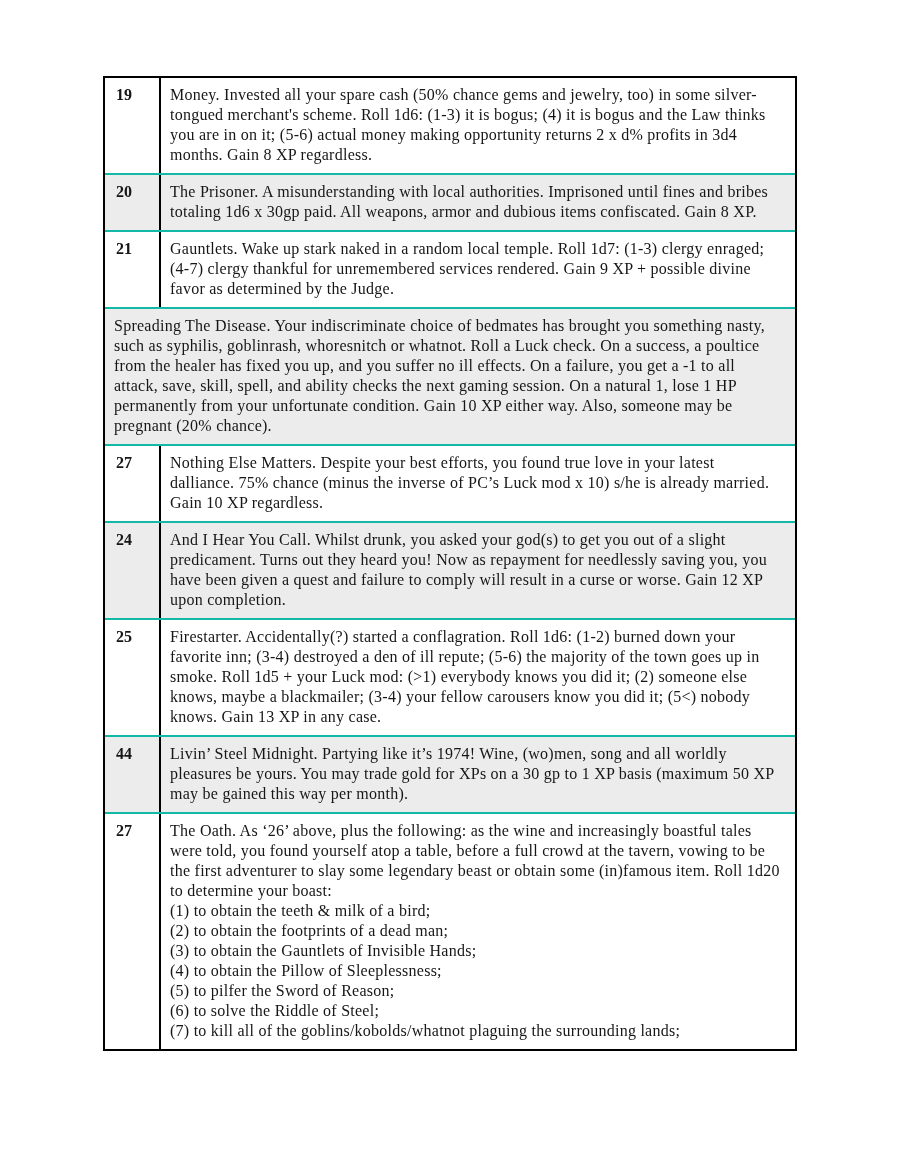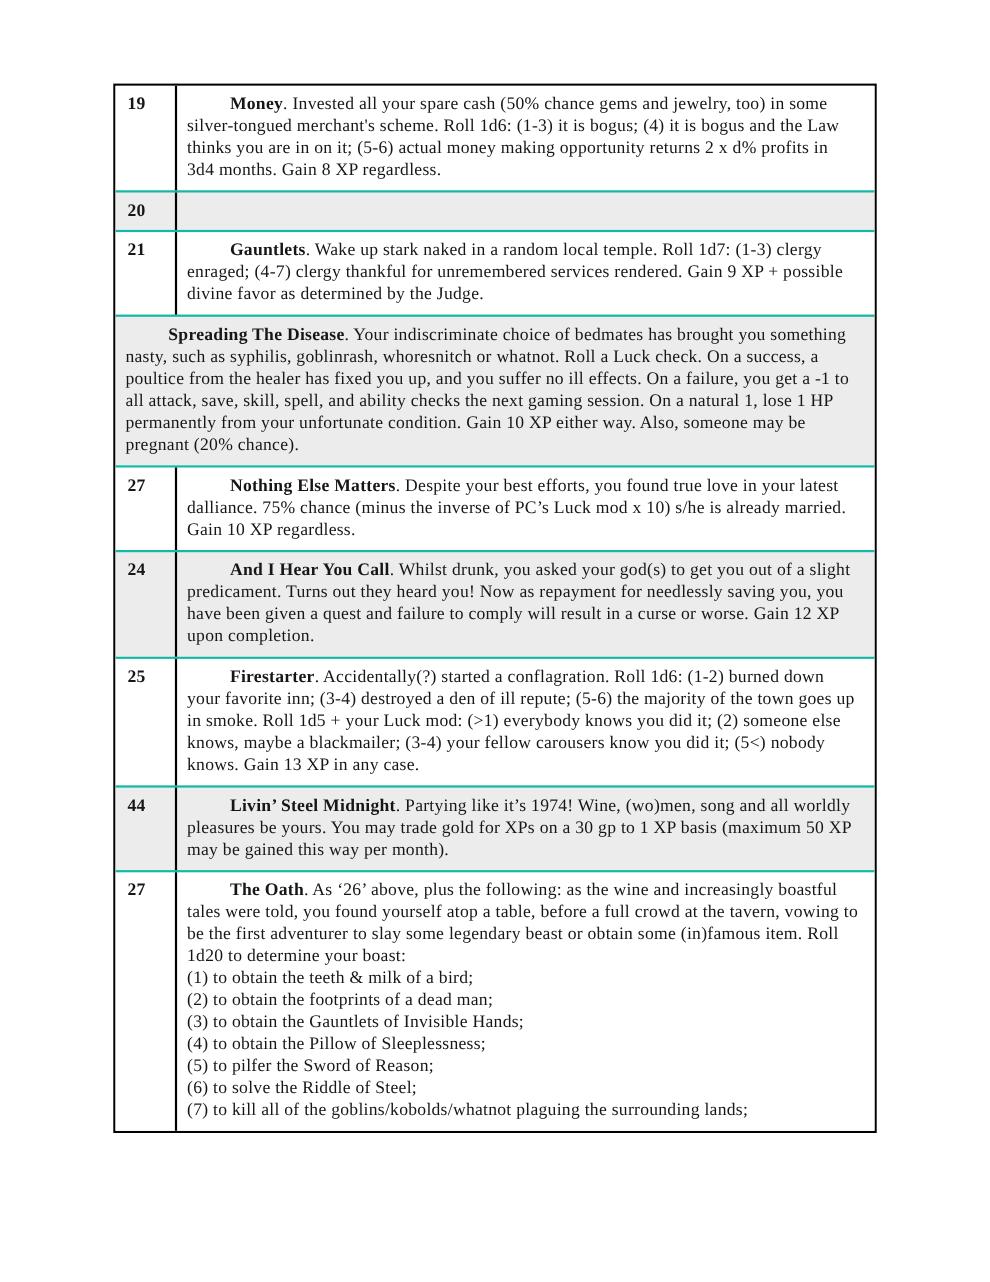--- a/index.html
+++ b/index.html
@@ -44,38 +44,38 @@
   }
   .cell-body {
     flex: 1;
     box-sizing: border-box;
     padding: 7px 14px 8px 9px;
     font-size: 16px;
     line-height: 20px;
     letter-spacing: 0.25px;
   }
   .result-title {
-    font-weight: bold;
-    margin-left: 39px;
+    font-weight: normal;
   }
   .result-desc {
     white-space: pre-line;
   }
 </style>
 </head>
 <body>
 
 <div class="carousing-table">
   <div class="row">
     <div class="cell-num">19</div>
     <div class="cell-body"><span class="result-title">Money</span><span class="result-sep">. </span><span class="result-desc">Invested all your spare cash (50% chance gems and jewelry, too) in some silver-tongued merchant's scheme. Roll 1d6: (1-3) it is bogus; (4) it is bogus and the Law thinks you are in on it; (5-6) actual money making opportunity returns 2 x d% profits in 3d4 months. Gain 8 XP regardless.</span></div>
   </div>
 
   <div class="row shaded">
     <div class="cell-num">20</div>
+    <div class="cell-body"><span class="result-title">The Prisoner</span><span class="result-sep">. </span><span class="result-desc">A misunderstanding with local authorities. Imprisoned until fines and bribes totaling 1d6 x 30gp paid. All weapons, armor and dubious items confiscated. Gain 8 XP.</span></div>
   </div>
 
   <div class="row">
     <div class="cell-num">21</div>
     <div class="cell-body"><span class="result-title">Gauntlets</span><span class="result-sep">. </span><span class="result-desc">Wake up stark naked in a random local temple. Roll 1d7: (1-3) clergy enraged; (4-7) clergy thankful for unremembered services rendered. Gain 9 XP + possible divine favor as determined by the Judge.</span></div>
   </div>
 
   <div class="row shaded">
     <div class="cell-body"><span class="result-title">Spreading The Disease</span><span class="result-sep">. </span><span class="result-desc">Your indiscriminate choice of bedmates has brought you something nasty, such as syphilis, goblinrash, whoresnitch or whatnot. Roll a Luck check. On a success, a poultice from the healer has fixed you up, and you suffer no ill effects. On a failure, you get a -1 to all attack, save, skill, spell, and ability checks the next gaming session. On a natural 1, lose 1 HP permanently from your unfortunate condition. Gain 10 XP either way. Also, someone may be pregnant (20% chance).</span></div>
   </div>

